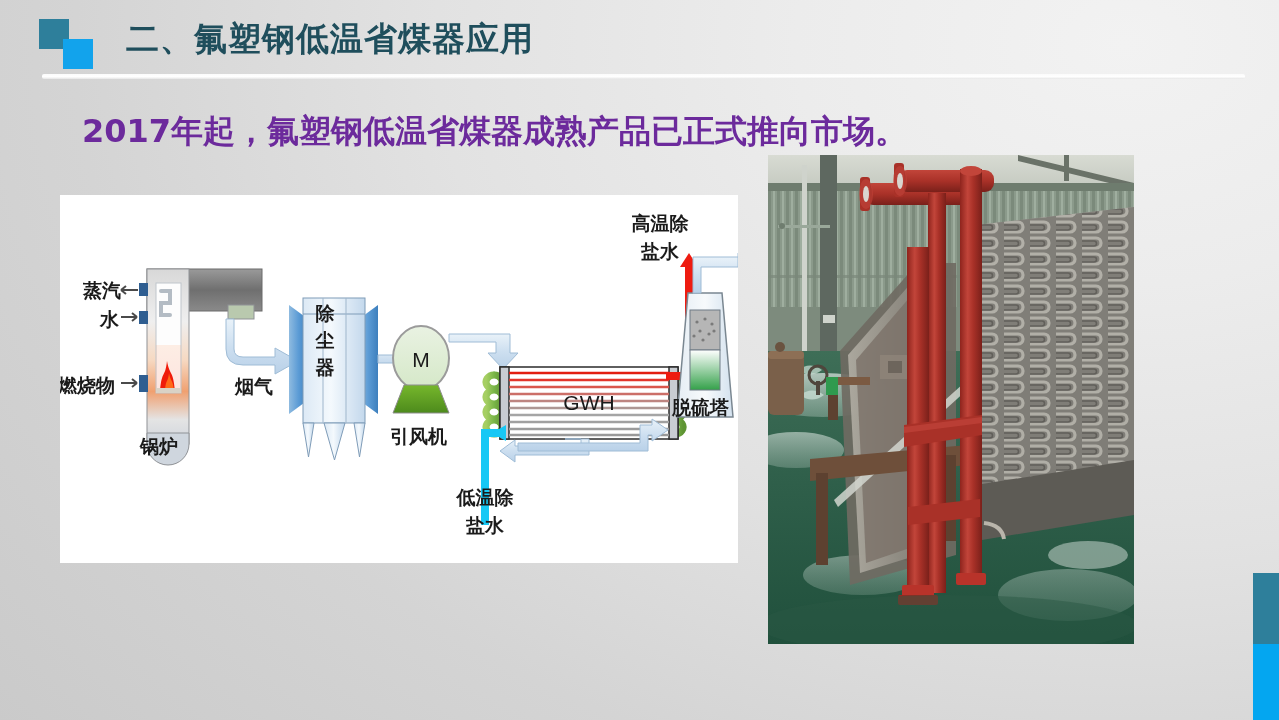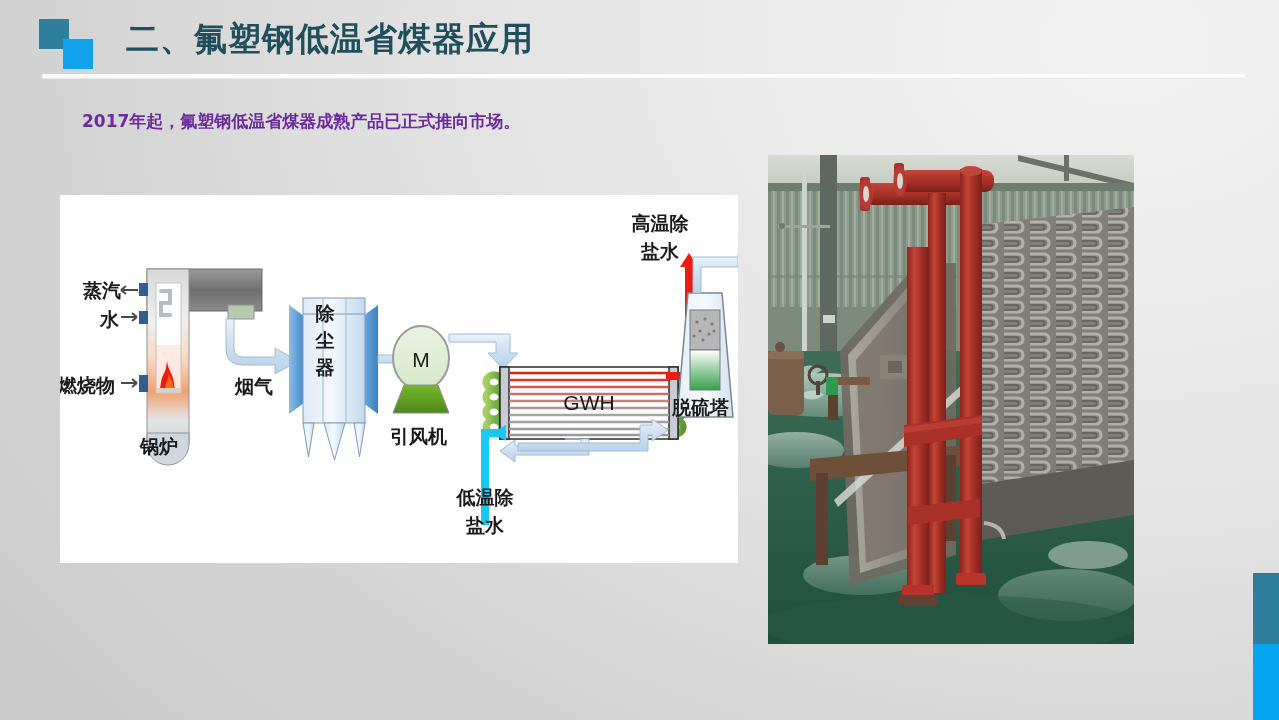--- a/index.html
+++ b/index.html
@@ -28,21 +28,21 @@
   }
   #title-rule{
     position:absolute;left:42px;top:74px;width:1203px;height:5px;
     background:linear-gradient(to bottom,#fbfbfb 0%,#ffffff 55%,#e6e6e6 100%);
     border-radius:2px;
   }
 
   
   #subtitle{
     position:absolute;left:82px;top:110px;
-    font-size:17px;font-weight:bold;color:#6c2a9c;white-space:nowrap;
+    font-size:32px;font-weight:bold;color:#6c2a9c;white-space:nowrap;
     font-family:"DejaVu Sans","Liberation Sans",sans-serif;
   }
 
   
   #diagram-panel{
     position:absolute;left:60px;top:195px;width:678px;height:368px;
     background:#ffffff;
   }
   #diagram-svg{position:absolute;left:0;top:0;}
 

